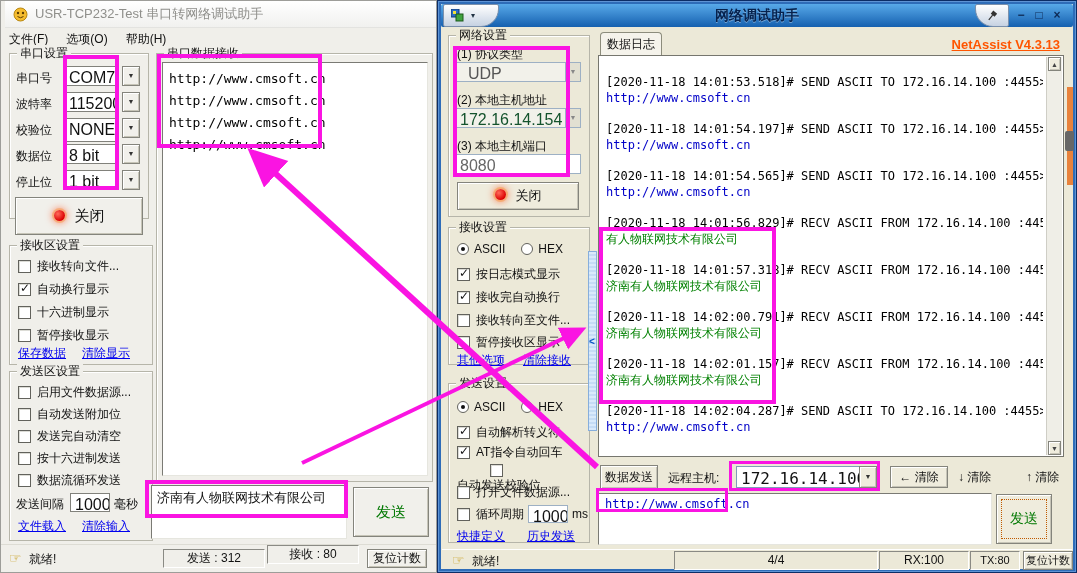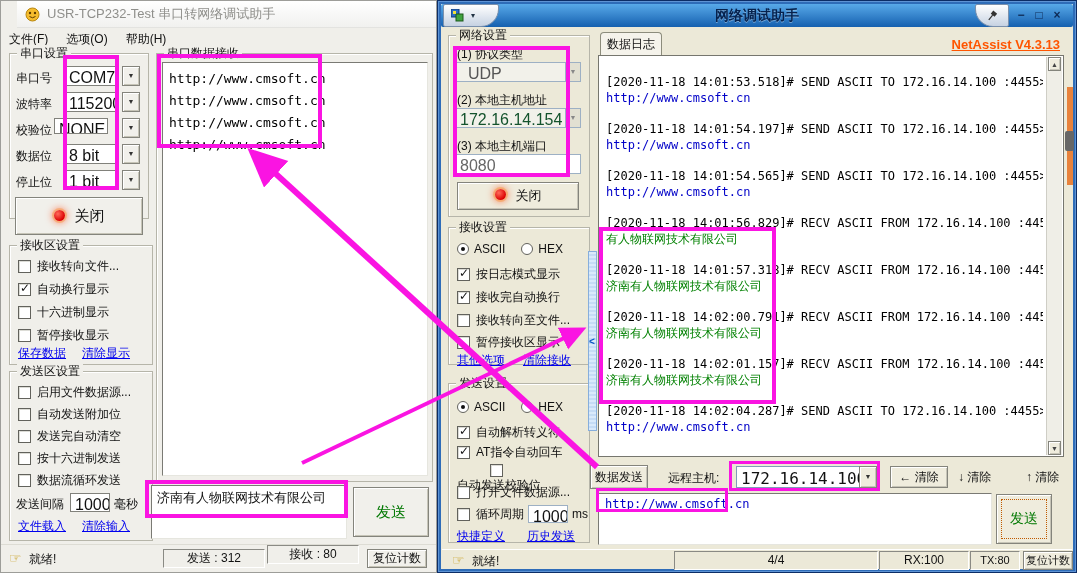--- a/index.html
+++ b/index.html
@@ -36,21 +36,21 @@
             background:radial-gradient(circle at 35% 35%, #FF6A5A, #DC0000 70%);
             box-shadow:0 0 0 2px rgba(255,130,0,.28), 0 0 7px 2px rgba(255,60,0,.55); margin-right:10px; }
 
   .spanel { position:absolute; height:19px; border:1px solid; border-color:#8A8A84 #FFFFFF #FFFFFF #8A8A84;
             font-size:12px; text-align:center; line-height:17px; white-space:nowrap; }
   .hand { font-size:14px; color:#C9A227; line-height:14px; }
 
   
   #win-left { position:absolute; left:0; top:0; width:437px; height:573px; background:#F0EFEA;
               border:1px solid #9D9D99; }
-  #lw-title { position:absolute; left:16px; top:0; right:0; height:27px; background:linear-gradient(#FFFFFF,#F1F1EF);
+  #lw-title { position:absolute; left:4px; top:0; right:0; height:27px; background:linear-gradient(#FFFFFF,#F1F1EF);
               border-bottom:1px solid #E3E3E0; display:flex; align-items:center; padding-left:8px; gap:7px; }
   #lw-title .ttl { color:#8F8F8B; font-size:13px; white-space:nowrap; }
   #lw-menu { position:absolute; left:0; top:28px; right:0; height:20px; padding-left:8px; display:flex; gap:18px;
              align-items:center; }
   #lw-menu span { cursor:pointer; }
 
   .srow-label { position:absolute; left:6px; width:48px; }
   .rxline { font-family:"DejaVu Sans Mono","Liberation Mono",monospace; font-size:13px; line-height:22px;
             color:#000; white-space:nowrap; }
 
@@ -133,21 +133,21 @@
 
     <div class="grp" style="left:8px; top:52px; width:140px; height:166px;">
       <span class="gt">串口设置</span>
       <span class="srow-label" style="top:16px;">串口号</span>
       <span class="cfield" style="left:54px; top:12px; width:54px; height:20px;">COM7</span>
       <span class="cbtn raised" style="left:112px; top:12px;">▼</span>
       <span class="srow-label" style="top:42px;">波特率</span>
       <span class="cfield" style="left:54px; top:38px; width:54px; height:20px;">115200</span>
       <span class="cbtn raised" style="left:112px; top:38px;">▼</span>
       <span class="srow-label" style="top:68px;">校验位</span>
-      <span class="cfield" style="left:44px; top:64px; width:54px; height:16px;">NONE</span>
+      <span class="cfield" style="left:54px; top:64px; width:54px; height:24px;">NONE</span>
       <span class="cbtn raised" style="left:112px; top:64px;">▼</span>
       <span class="srow-label" style="top:94px;">数据位</span>
       <span class="cfield" style="left:54px; top:90px; width:54px; height:20px;">8 bit</span>
       <span class="cbtn raised" style="left:112px; top:90px;">▼</span>
       <span class="srow-label" style="top:120px;">停止位</span>
       <span class="cfield" style="left:54px; top:116px; width:54px; height:20px;">1 bit</span>
       <span class="cbtn raised" style="left:112px; top:116px;">▼</span>
     </div>
 
     <div class="raised abs" style="left:14px; top:196px; width:128px; height:38px; text-align:center; line-height:36px; font-size:15px;">
@@ -378,21 +378,21 @@
             <div class="loghead">[2020-11-18 14:02:04.287]# SEND ASCII TO 172.16.14.100 :4455&gt;</div>
             <div class="logbody send">http://www.cmsoft.cn</div>
           </div>
         </div>
       <div class="vsb">
         <span class="sbtn raised" style="top:0;">▲</span>
         <span class="sbtn raised" style="bottom:0;">▼</span>
       </div>
     </div>
 
-    <div class="raised abs" style="left:152px; top:464px; width:58px; height:24px; text-align:center; line-height:22px;">数据发送</div>
+    <div class="raised abs" style="left:162px; top:464px; width:58px; height:24px; text-align:center; line-height:22px;">数据发送</div>
     <span class="abs" style="left:230px; top:469px;">远程主机:</span>
     <span class="cfield" style="left:298px; top:465px; width:124px; height:22px; border-color:#7F9DB9; font-family:'DejaVu Sans Mono',monospace;">172.16.14.100 :4455</span>
     <span class="cbtn raised" style="left:421px; top:465px; height:22px; line-height:20px;">▼</span>
     <div class="raised abs" style="left:452px; top:465px; width:58px; height:22px; text-align:center; line-height:20px;">
       <b>←</b>
       <span>清除</span>
     </div>
     <div class="abs" style="left:520px; top:468px; cursor:pointer;">
       <b>↓</b>
       <span>清除</span>

